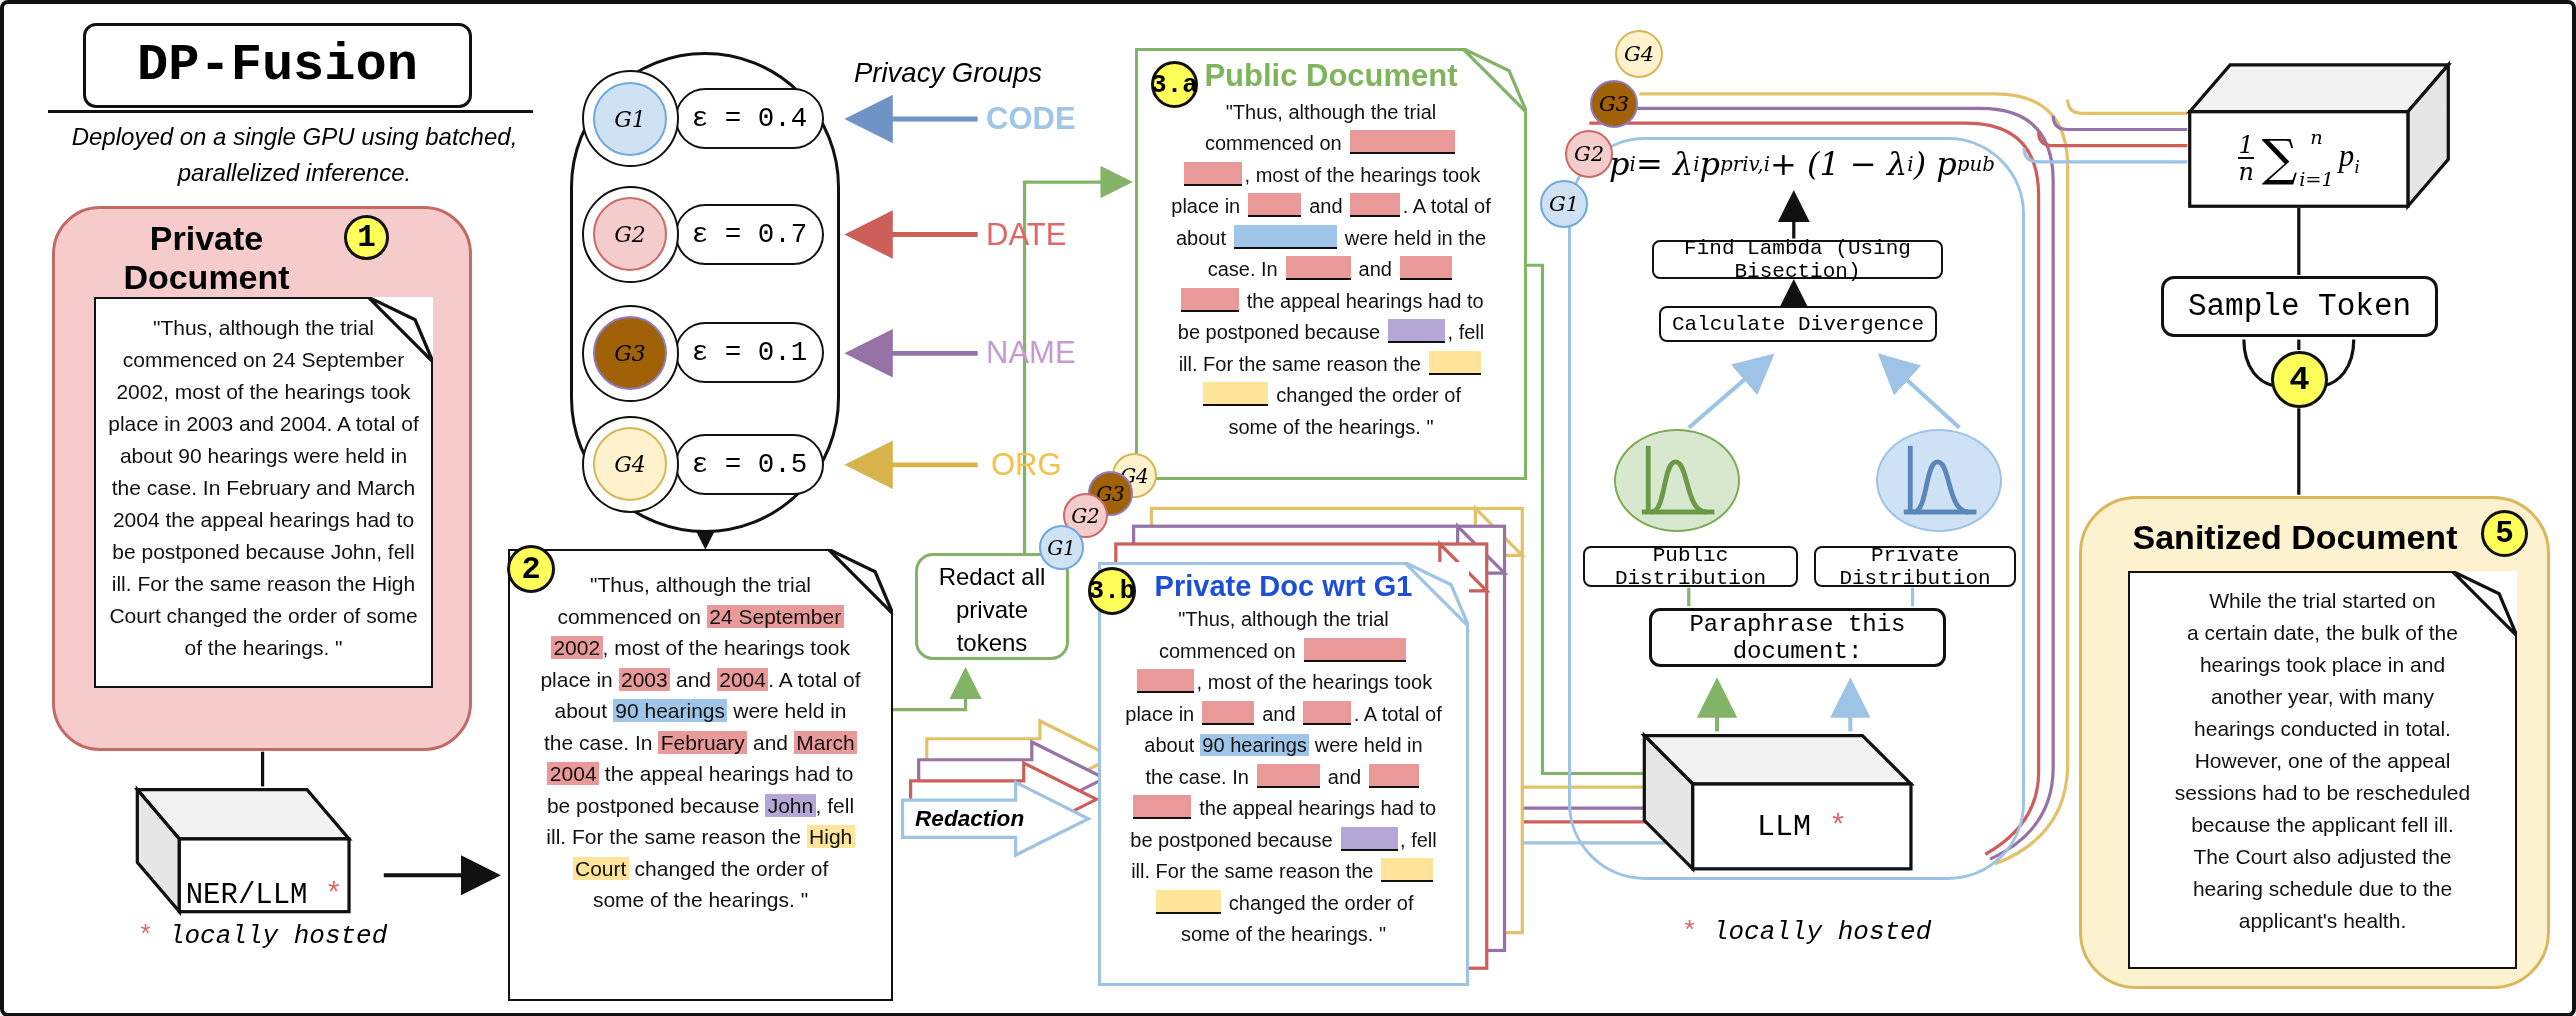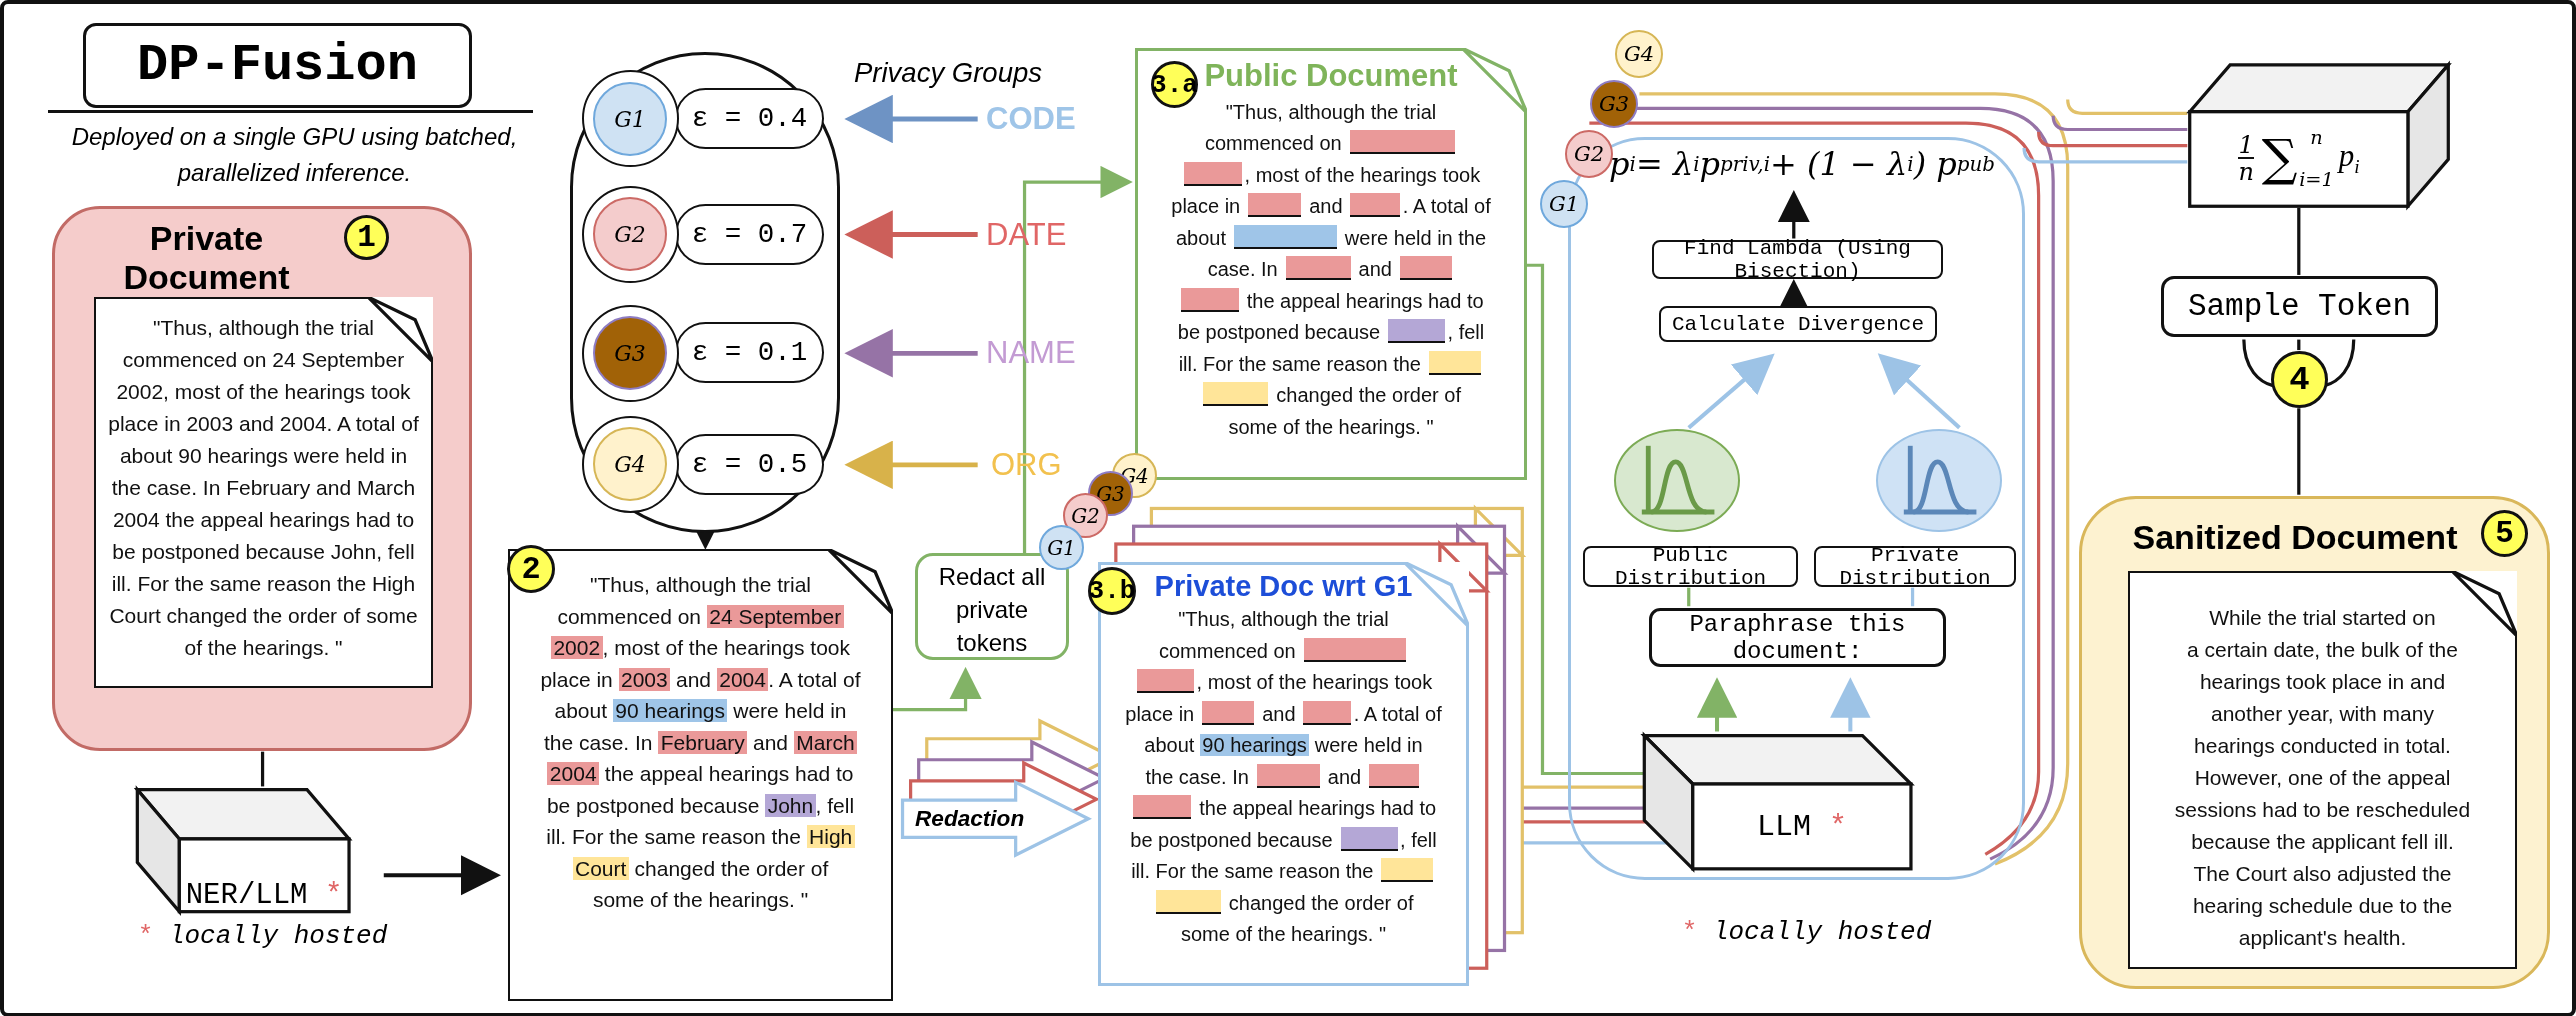--- a/index.html
+++ b/index.html
@@ -352,21 +352,21 @@
   <div class="abs badge ctr" style="left:2267px;top:347px;width:57px;height:57px;font-size:34px;">4</div>
 
   <div class="abs" style="left:2075px;top:492px;width:471px;height:493px;background:#fdf2d0;border:3.2px solid #d9b75a;border-radius:57px;"></div>
   <div class="abs" style="left:2093px;top:514px;width:396px;font-weight:bold;font-size:34px;text-align:center;">Sanitized Document</div>
   <div class="abs badge ctr" style="left:2477px;top:506px;width:47px;height:47px;font-size:31px;">5</div>
   <div class="abs doc" style="left:2124px;top:567px;width:389px;height:398px;">
     <svg class="fold" style="right:-2.4px;top:-2.4px;" width="65" height="65" viewBox="0 0 80 80">
         <polygon points="0,0 80,0 80,80" fill="#fff"></polygon>
         <polygon points="0,0 58,28 80,80" fill="#fff" stroke="#111" stroke-width="4"></polygon>
       </svg>
-    <div class="doctext" style="padding-top:29px;line-height:32px;">
+    <div class="doctext" style="padding-top:12px;line-height:32px;">
         <div class="docline"><span>While the trial started on</span></div>
         <div class="docline"><span>a certain date, the bulk of the</span></div>
         <div class="docline"><span>hearings took place in  and</span></div>
         <div class="docline"><span>another year, with many</span></div>
         <div class="docline"><span>hearings conducted in total.</span></div>
         <div class="docline"><span>However, one of the appeal</span></div>
         <div class="docline"><span>sessions had to be rescheduled</span></div>
         <div class="docline"><span>because the applicant fell ill.</span></div>
         <div class="docline"><span>The Court also adjusted the</span></div>
         <div class="docline"><span>hearing schedule due to the</span></div>

